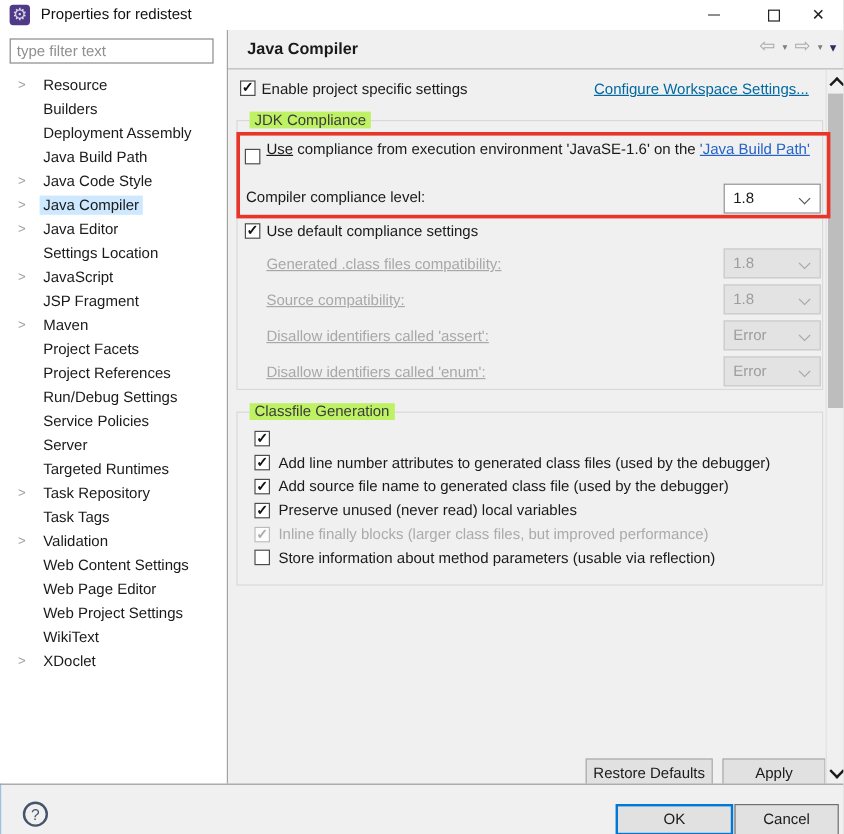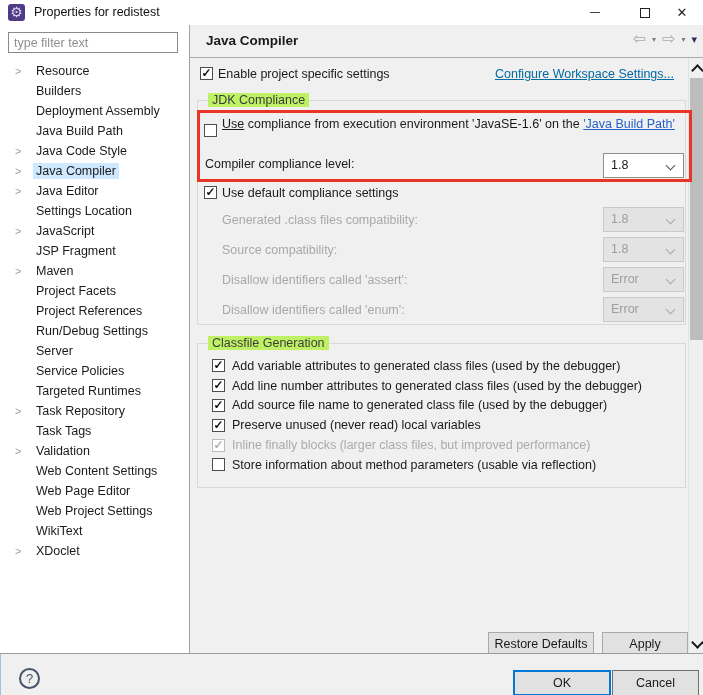--- a/index.html
+++ b/index.html
@@ -56,21 +56,21 @@
   .dd{position:absolute;width:81px;height:25px;box-sizing:border-box;background:#fff;
       border:1px solid #8f8f8f;padding:4px 0 0 7px;font-size:12.5px;}
   .dd::after{content:"";position:absolute;right:9px;top:8px;width:6px;height:6px;
       border-right:1px solid #555;border-bottom:1px solid #555;transform:rotate(45deg);}
   .dd.dis{background:#e3e3e3;border-color:#c9c9c9;color:#9d9d9d;}
   .dd.dis::after{border-color:#aaa;}
   #dd-level{left:413px;top:95px;}
   #cb-usedef{left:14px;top:128px;}
   #lbl-usedef{position:absolute;left:32px;top:128px;}
   #compliance-rows{position:absolute;left:32px;top:147px;width:465px;}
-  .drow{position:relative;height:30px;display:flex;align-items:center;color:#a8a8a8;}
+  .drow{position:relative;height:30px;display:flex;align-items:center;color:#a8a8a8;text-decoration:underline;}
   .drow .dd{left:381px;top:2px;}
   #class-opts{position:absolute;left:14px;top:12px;width:470px;}
   .opt{display:flex;align-items:center;height:19.8px;white-space:nowrap;}
   .opt .lbl.dis{color:#ababab;}
   .btn{position:absolute;background:#e1e1e1;border:1px solid #a9a9a9;box-sizing:border-box;
        text-align:center;font-size:12.5px;cursor:pointer;}
   #btn-restore{left:298px;top:574px;width:106px;height:24px;padding-top:4px;}
   #btn-apply{left:412px;top:574px;width:86px;height:24px;padding-top:4px;}
   
   #sb{position:absolute;left:688px;top:58px;width:15px;height:595px;background:#f0f0f0;border-left:1px solid #e2e2e2;box-sizing:border-box;}
@@ -163,25 +163,25 @@
         <div class="tree-item">
           <span class="chev hidden">&gt;</span>
           <span class="tree-label">Project References</span>
         </div>
         <div class="tree-item">
           <span class="chev hidden">&gt;</span>
           <span class="tree-label">Run/Debug Settings</span>
         </div>
         <div class="tree-item">
           <span class="chev hidden">&gt;</span>
+          <span class="tree-label">Service Policies</span>
+        </div>
+        <div class="tree-item">
+          <span class="chev hidden">&gt;</span>
           <span class="tree-label">Server</span>
-        </div>
-        <div class="tree-item">
-          <span class="chev hidden">&gt;</span>
-          <span class="tree-label">Service Policies</span>
         </div>
         <div class="tree-item">
           <span class="chev hidden">&gt;</span>
           <span class="tree-label">Targeted Runtimes</span>
         </div>
         <div class="tree-item">
           <span class="chev">&gt;</span>
           <span class="tree-label">Task Repository</span>
         </div>
         <div class="tree-item">
@@ -260,21 +260,20 @@
           <span>Disallow identifiers called 'enum':</span>
           <span class="dd dis"><span>Error</span></span>
         </div>
       </div>
 
     <div class="group" id="grp-class">
       <div class="group-label">Classfile Generation</div>
       <div id="class-opts">
           <div class="opt">
             <span class="cb rel"><span>✓</span></span>
-            <span class="lbl">Add variable attributes to generated class files (used by the debugger)</span>
           </div>
           <div class="opt">
             <span class="cb rel"><span>✓</span></span>
             <span class="lbl">Add line number attributes to generated class files (used by the debugger)</span>
           </div>
           <div class="opt">
             <span class="cb rel"><span>✓</span></span>
             <span class="lbl">Add source file name to generated class file (used by the debugger)</span>
           </div>
           <div class="opt">

